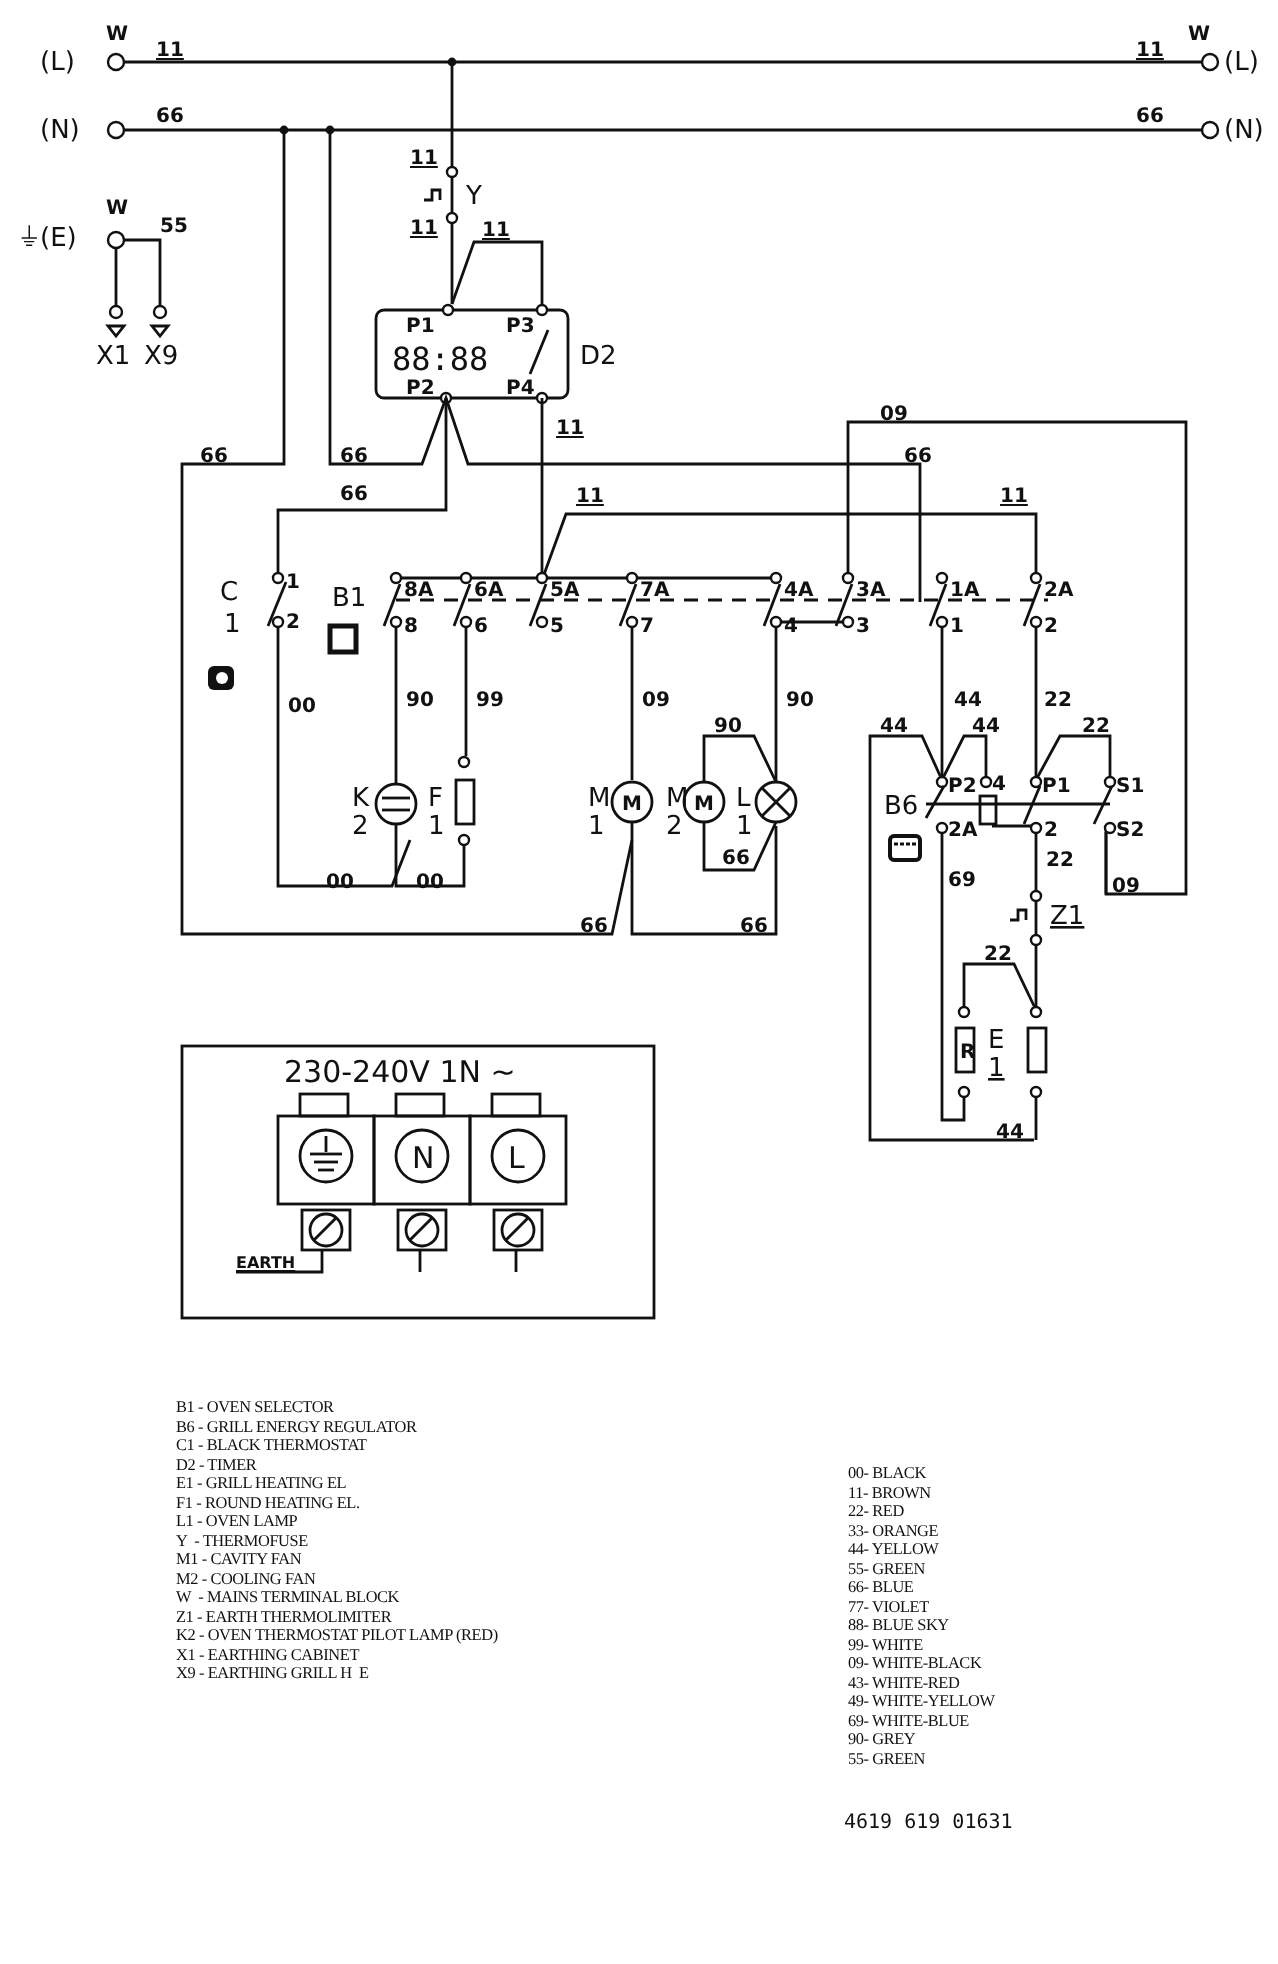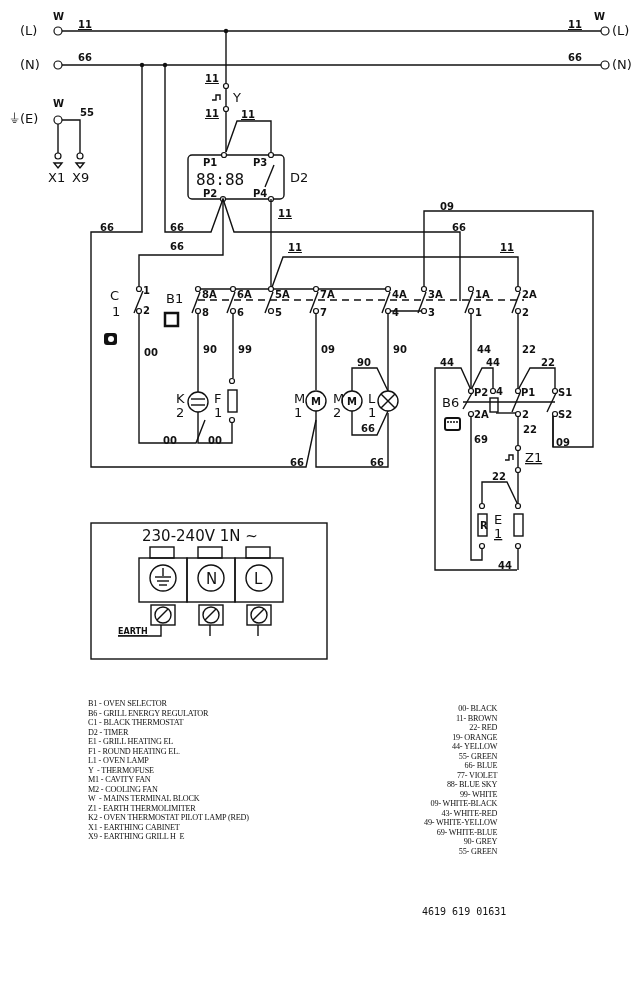--- a/index.html
+++ b/index.html
@@ -354,25 +354,25 @@
     <div>L1 - OVEN LAMP</div>
     <div>Y  - THERMOFUSE</div>
     <div>M1 - CAVITY FAN</div>
     <div>M2 - COOLING FAN</div>
     <div>W  - MAINS TERMINAL BLOCK</div>
     <div>Z1 - EARTH THERMOLIMITER</div>
     <div>K2 - OVEN THERMOSTAT PILOT LAMP (RED)</div>
     <div>X1 - EARTHING CABINET</div>
     <div>X9 - EARTHING GRILL H  E</div>
   </div>
-<div class="legend" id="legend-colors" style="left:424px; top:704px;text-align:right;">
+<div class="legend" id="legend-colors" style="left:424px; top:732px;">
     <div>00- BLACK</div>
     <div>11- BROWN</div>
     <div>22- RED</div>
-    <div>19- ORANGE</div>
+    <div>33- ORANGE</div>
     <div>44- YELLOW</div>
     <div>55- GREEN</div>
     <div>66- BLUE</div>
     <div>77- VIOLET</div>
     <div>88- BLUE SKY</div>
     <div>99- WHITE</div>
     <div>09- WHITE-BLACK</div>
     <div>43- WHITE-RED</div>
     <div>49- WHITE-YELLOW</div>
     <div>69- WHITE-BLUE</div>

